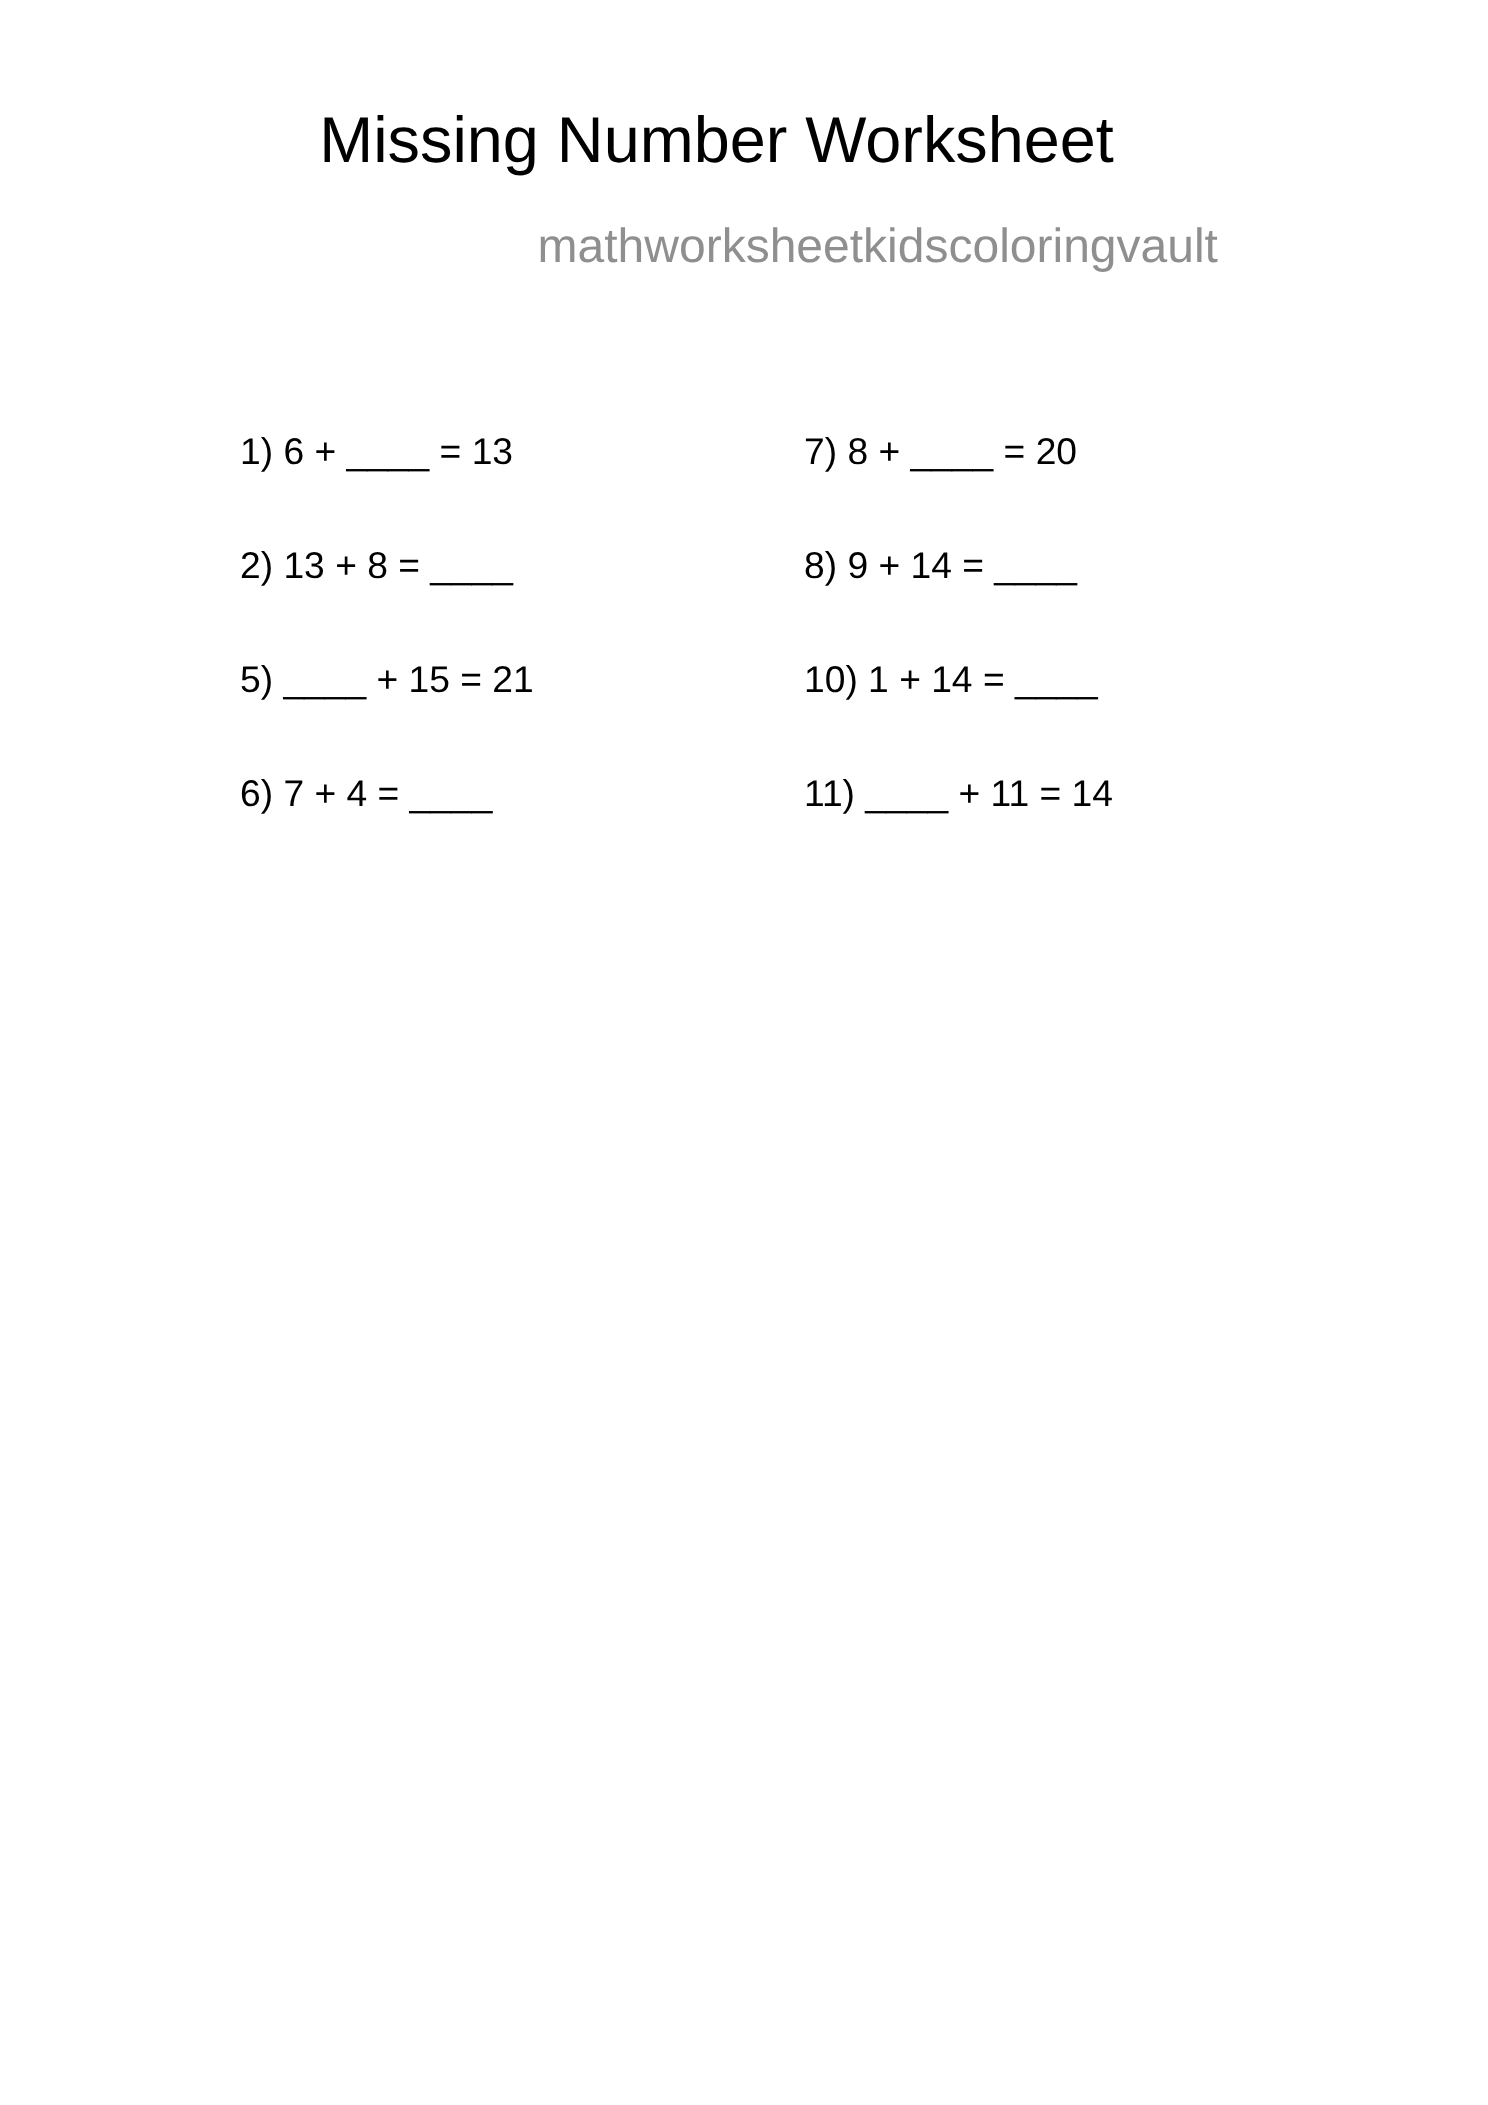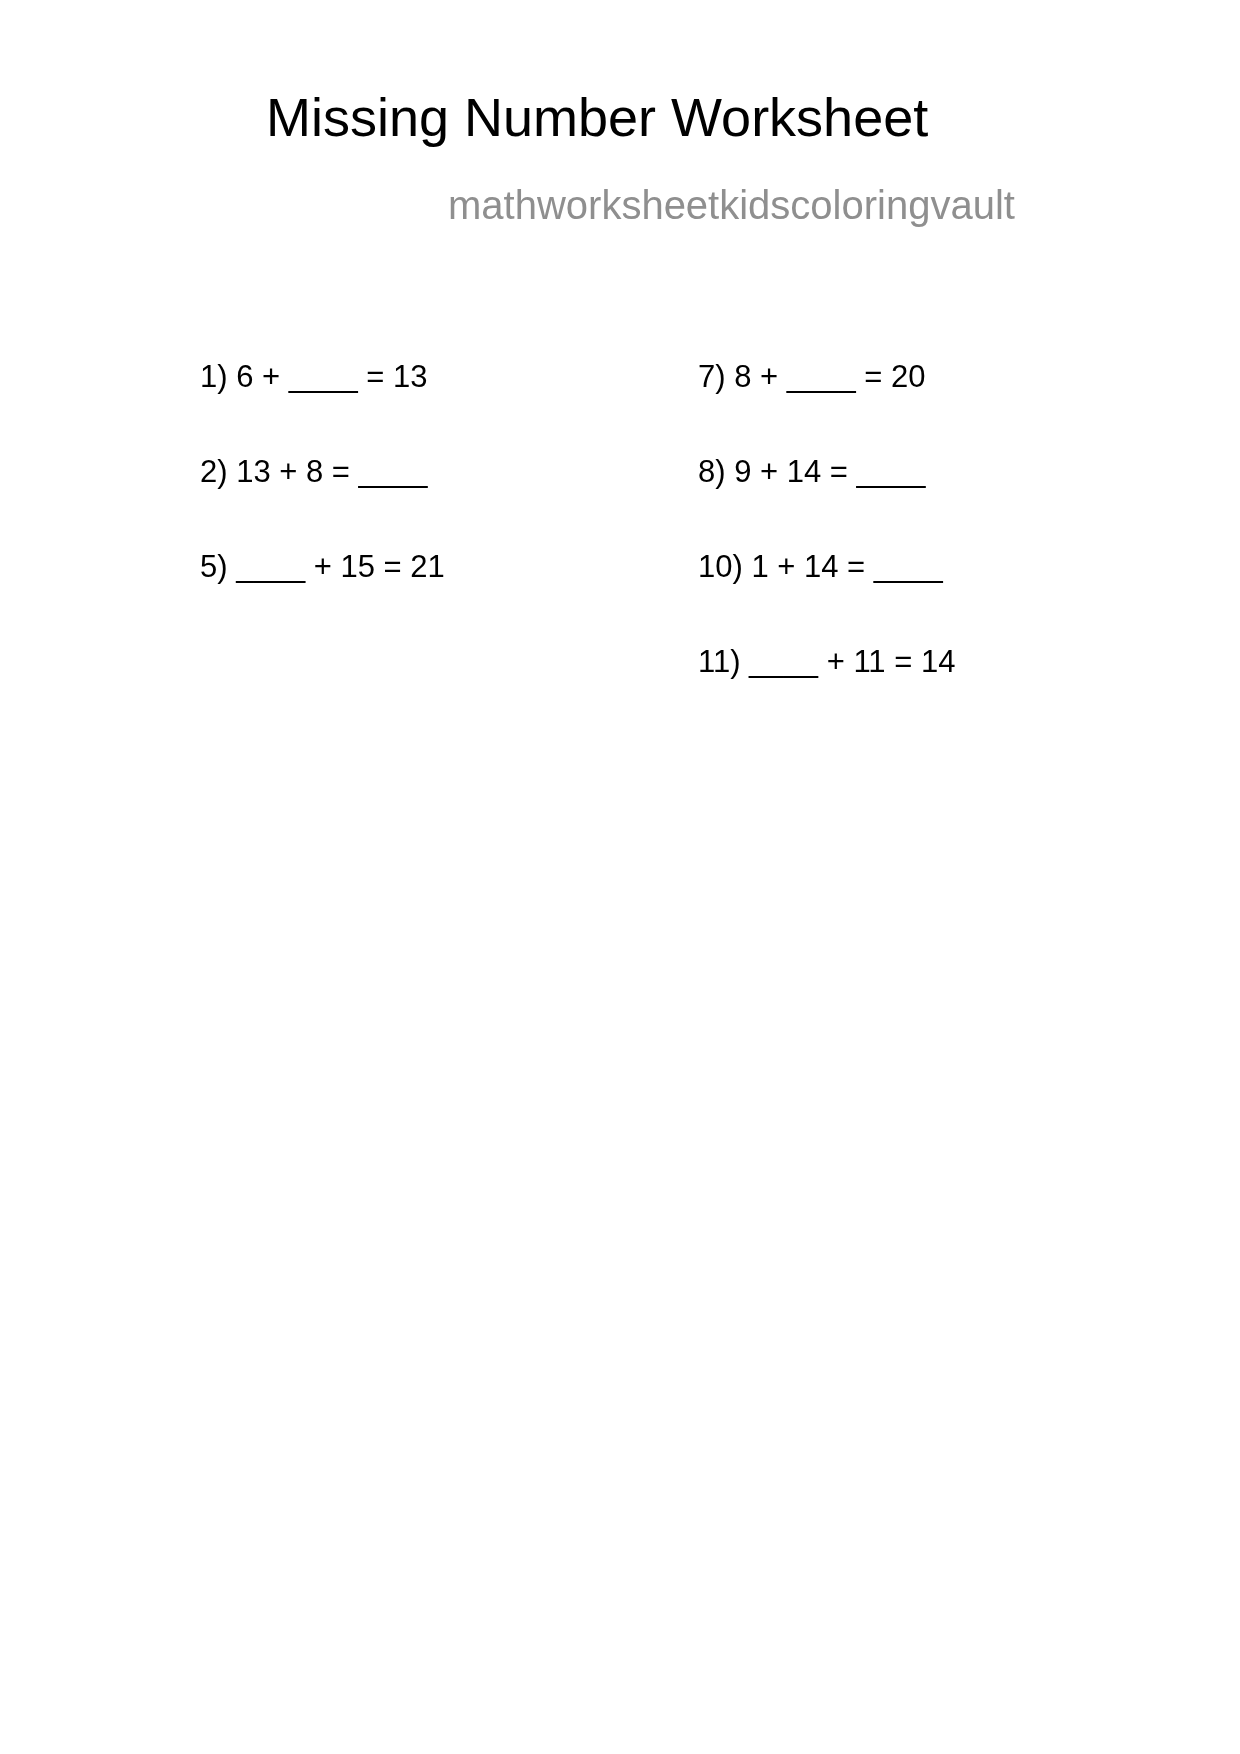--- a/index.html
+++ b/index.html
@@ -40,40 +40,41 @@
     margin-top: 24px;
   }
   .col {
     position: absolute;
     top: 329px;
     font-size: 31px;
     font-weight: 400;
     color: #000000;
   }
   .col-left  { left: 200px; }
-  .col-right { left: 698px; }
+  .col-right { left: 670px; }
   .problem {
     height: 95px;
     line-height: 95px;
     white-space: pre;
   }
 </style>
 </head>
 <body>
 
 <div class="page" style="background: rgb(255, 255, 255); color: rgb(0, 0, 0);">
 
   <h1 class="title">Missing Number Worksheet</h1>
 
   <div class="subtitle" style="color: rgb(143, 143, 143);">mathworksheetkidscoloringvault</div>
 
   <div class="col col-left">
     <div class="problem">1) 6 + ____ = 13</div>
     <div class="problem">2) 13 + 8 = ____</div>
     <div class="problem">5) ____ + 15 = 21</div>
+    <div class="problem">6) 7 + 4 = ____</div>
   </div>
 
   <div class="col col-right">
     <div class="problem">7) 8 + ____ = 20</div>
     <div class="problem">8) 9 + 14 = ____</div>
     <div class="problem">10) 1 + 14 = ____</div>
     <div class="problem">11) ____ + 11 = 14</div>
   </div>
 
 </div>

